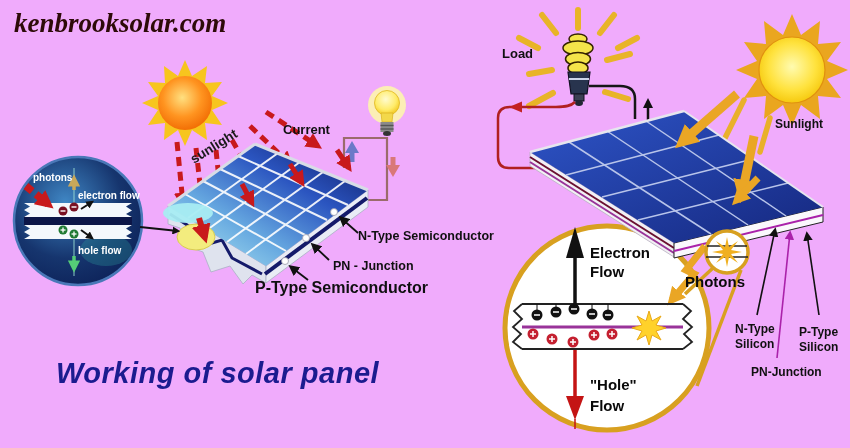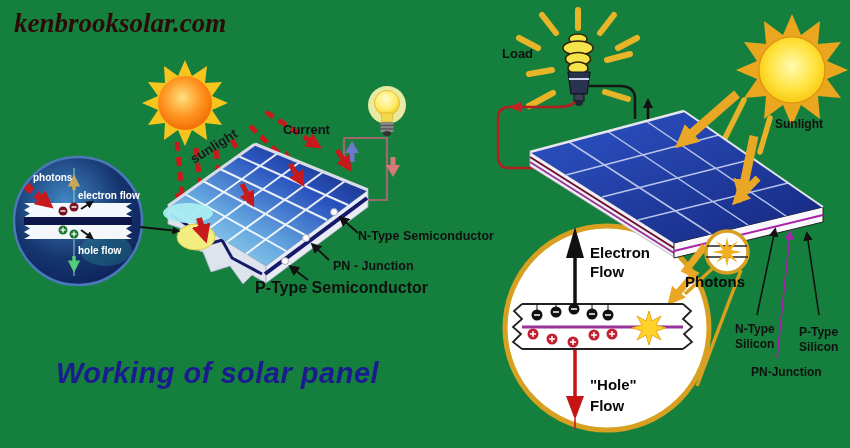--- a/index.html
+++ b/index.html
@@ -1,16 +1,16 @@
 <!DOCTYPE html>
 <html><head>
 <meta charset="utf-8">
 <style>
   html,body{margin:0;padding:0;background:#fff;}
-  .stage{position:relative;width:850px;height:448px;background:#15803d;overflow:hidden;
+  .stage{position:relative;width:850px;height:448px;background:#f0abfc;overflow:hidden;
          font-family:"Liberation Sans",sans-serif;text-decoration:underline;}
   svg{display:block}
   .wm  {font:bold italic 27px "Liberation Serif",serif;}
   .cap {font:bold italic 29px "Liberation Sans",sans-serif;letter-spacing:.5px;}
   .lbl {font:bold 12.5px "Liberation Sans",sans-serif;fill:#101010;}
   .lbl13{font:bold 13px "Liberation Sans",sans-serif;fill:#101010;}
   .lbl12{font:bold 12px "Liberation Sans",sans-serif;fill:#101010;}
   .lbl15{font:bold 15px "Liberation Sans",sans-serif;fill:#0a0a0a;}
   .lbl16{font:bold 16px "Liberation Sans",sans-serif;fill:#101010;}
   .ins {font:bold 10px "Liberation Sans",sans-serif;fill:#ffffff;}

